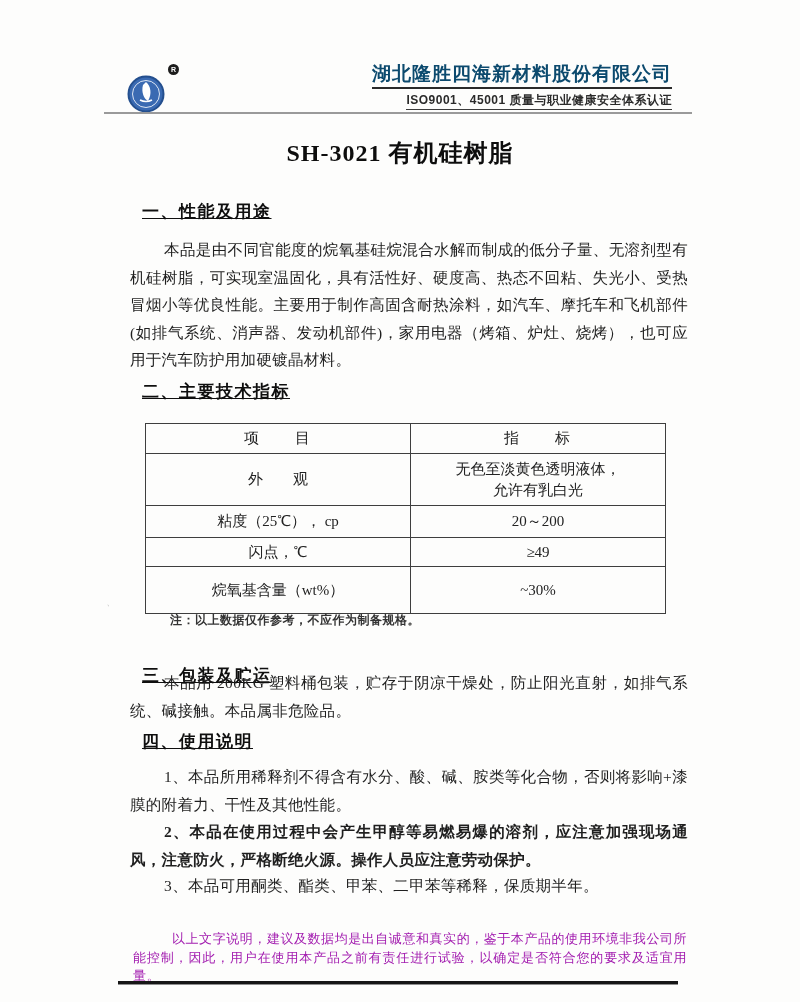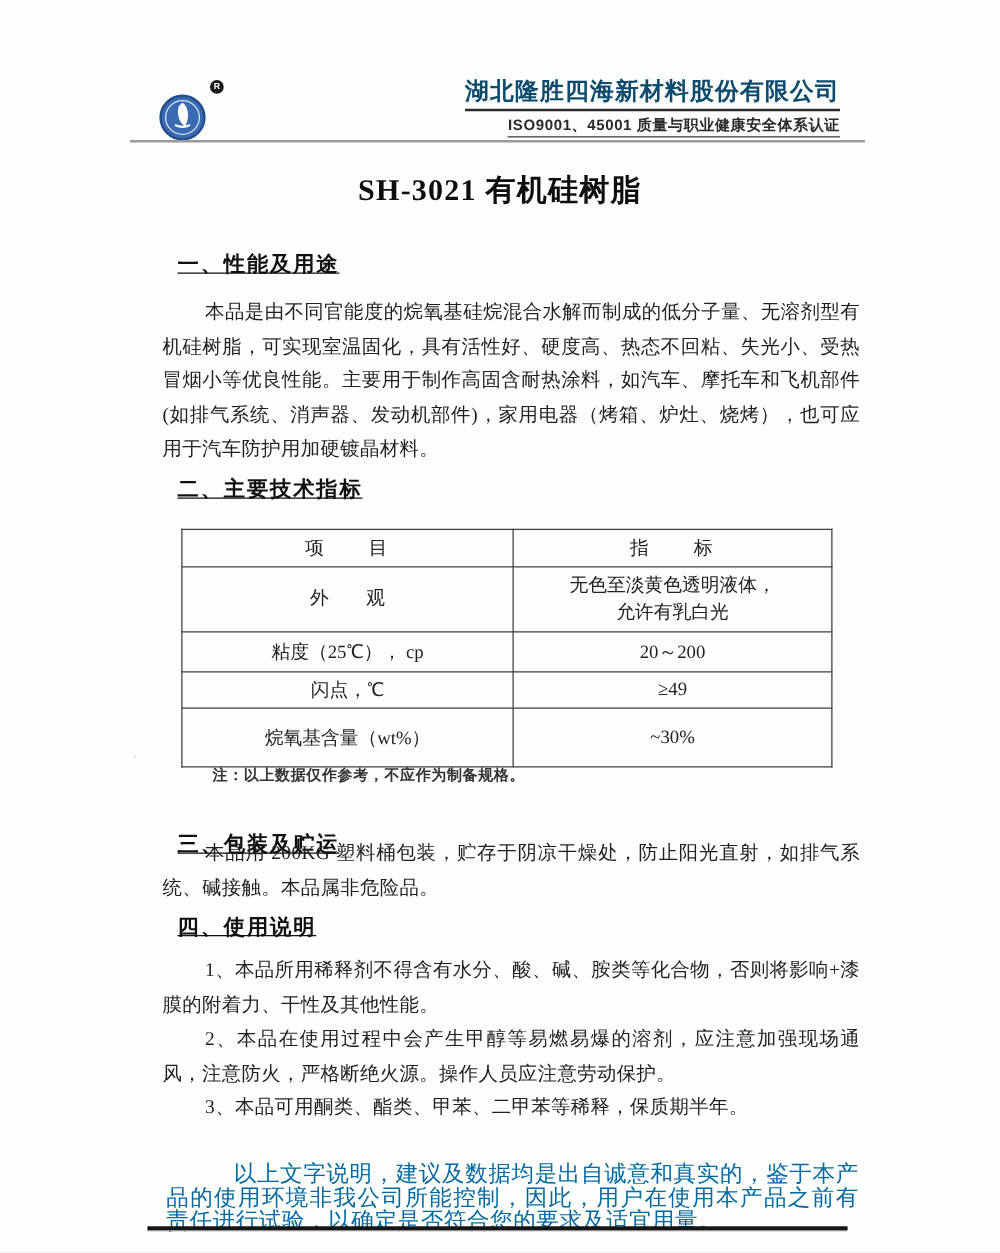--- a/index.html
+++ b/index.html
@@ -81,22 +81,22 @@
   .r-flash td { height:29px; }
   .r-alkoxy td { height:47px; }
   .table-note {
     position:absolute; left:170px; top:612px;
     font:600 12px/16px "Liberation Sans", sans-serif;
     color:#333; letter-spacing:0.5px;
   }
   
   .footer-text {
     position:absolute; left:133px; width:554px; top:930px;
-    font-size:18px; line-height:18.5px;
-    text-align:justify; color:#0369a1;
+    font-size:13px; line-height:18.5px;
+    text-align:justify; color:#a21caf;
     text-indent:3em; letter-spacing:0.5px;
   }
   .bottom-rule {
     position:absolute; left:118px; top:981px;
     width:560px; height:3px; background:#161616;
     box-shadow:0 1px 0 #8f8f8f;
   }
   .artifact {
     position:absolute; color:#999; opacity:0.45;
     font-size:11px;
@@ -159,21 +159,21 @@
     </tbody>
   </table>
 
   <div class="table-note">注：以上数据仅作参考，不应作为制备规格。</div>
 
   <div class="sec-heading" style="top:638px;margin-top:27px;">三、包装及贮运</div>
   <div class="body-text indent" style="top:669px;">本品用 200KG 塑料桶包装，贮存于阴凉干燥处，防止阳光直射，如排气系统、碱接触。本品属非危险品。</div>
 
   <div class="sec-heading" style="top:731px;">四、使用说明</div>
   <div class="body-text indent" style="top:763px;">1、本品所用稀释剂不得含有水分、酸、碱、胺类等化合物，否则将影响+漆膜的附着力、干性及其他性能。</div>
-  <div class="body-text indent" style="top:818px;">2、本品在使用过程中会产生甲醇等易燃易爆的溶剂，应注意加强现场通风，注意防火，严格断绝火源。操作人员应注意劳动保护。</div>
+  <div class="body-text indent" style="top:818px;font-weight:bold;">2、本品在使用过程中会产生甲醇等易燃易爆的溶剂，应注意加强现场通风，注意防火，严格断绝火源。操作人员应注意劳动保护。</div>
   <div class="body-text indent" style="top:872px;">3、本品可用酮类、酯类、甲苯、二甲苯等稀释，保质期半年。</div>
 
   <div class="footer-text">以上文字说明，建议及数据均是出自诚意和真实的，鉴于本产品的使用环境非我公司所能控制，因此，用户在使用本产品之前有责任进行试验，以确定是否符合您的要求及适宜用量。</div>
   <div class="bottom-rule"></div>
 
   <div class="artifact" style="left:103px; top:594px;">﹑</div>
 
 </div>
 
 </body></html>

